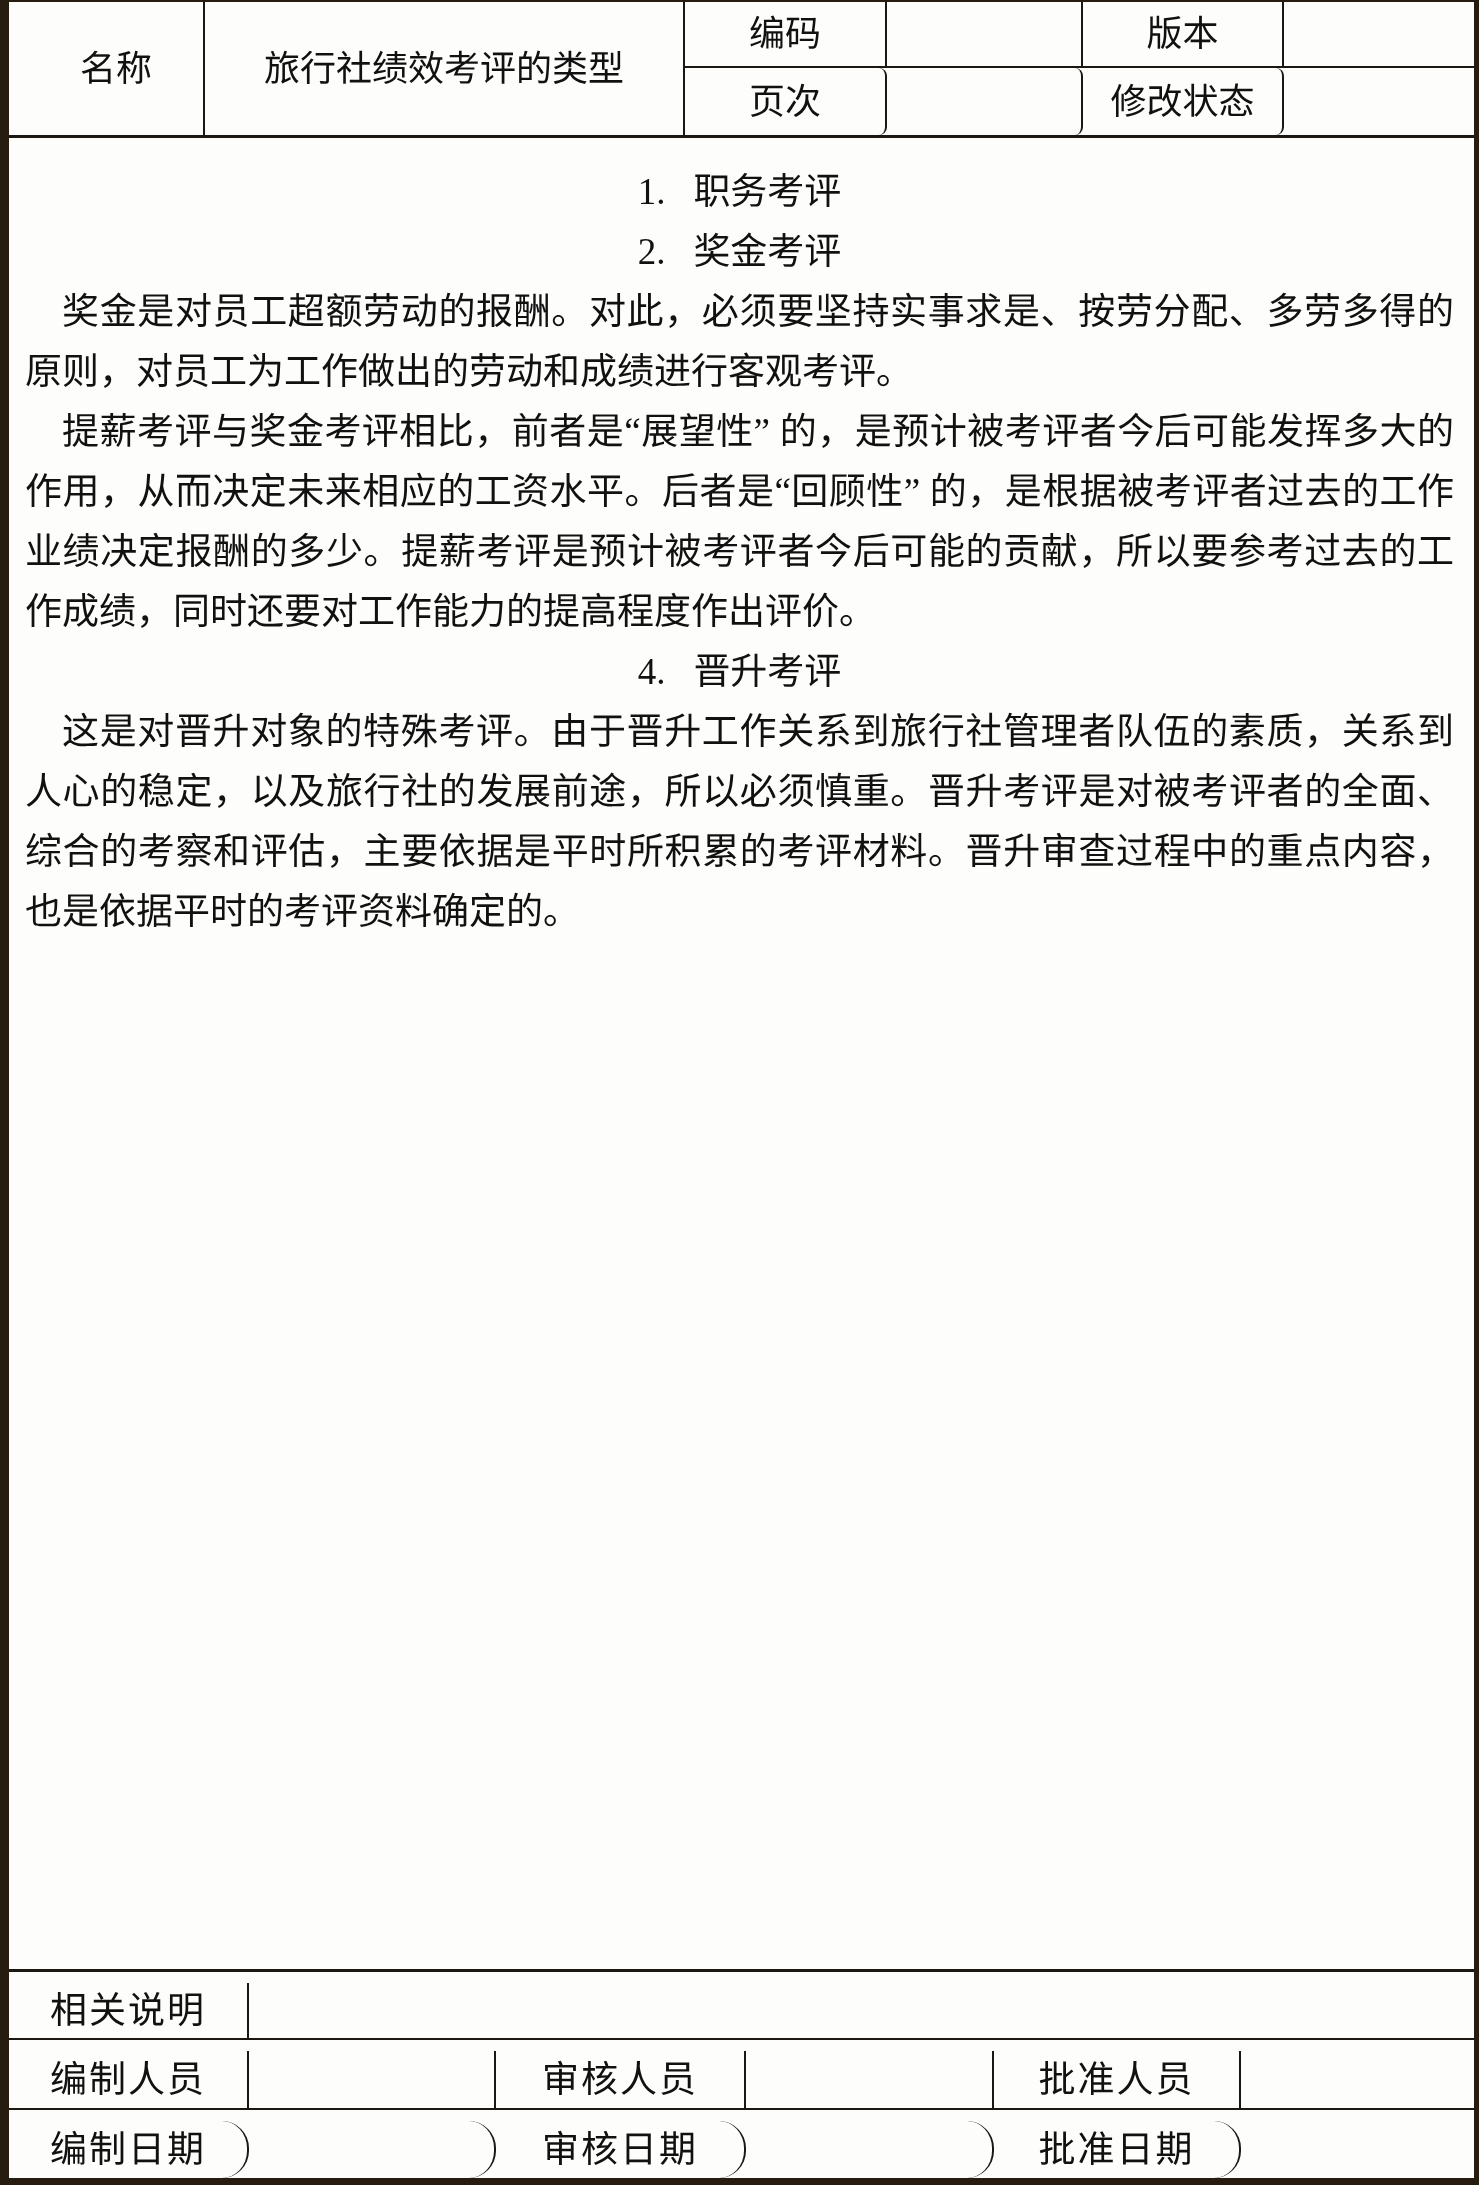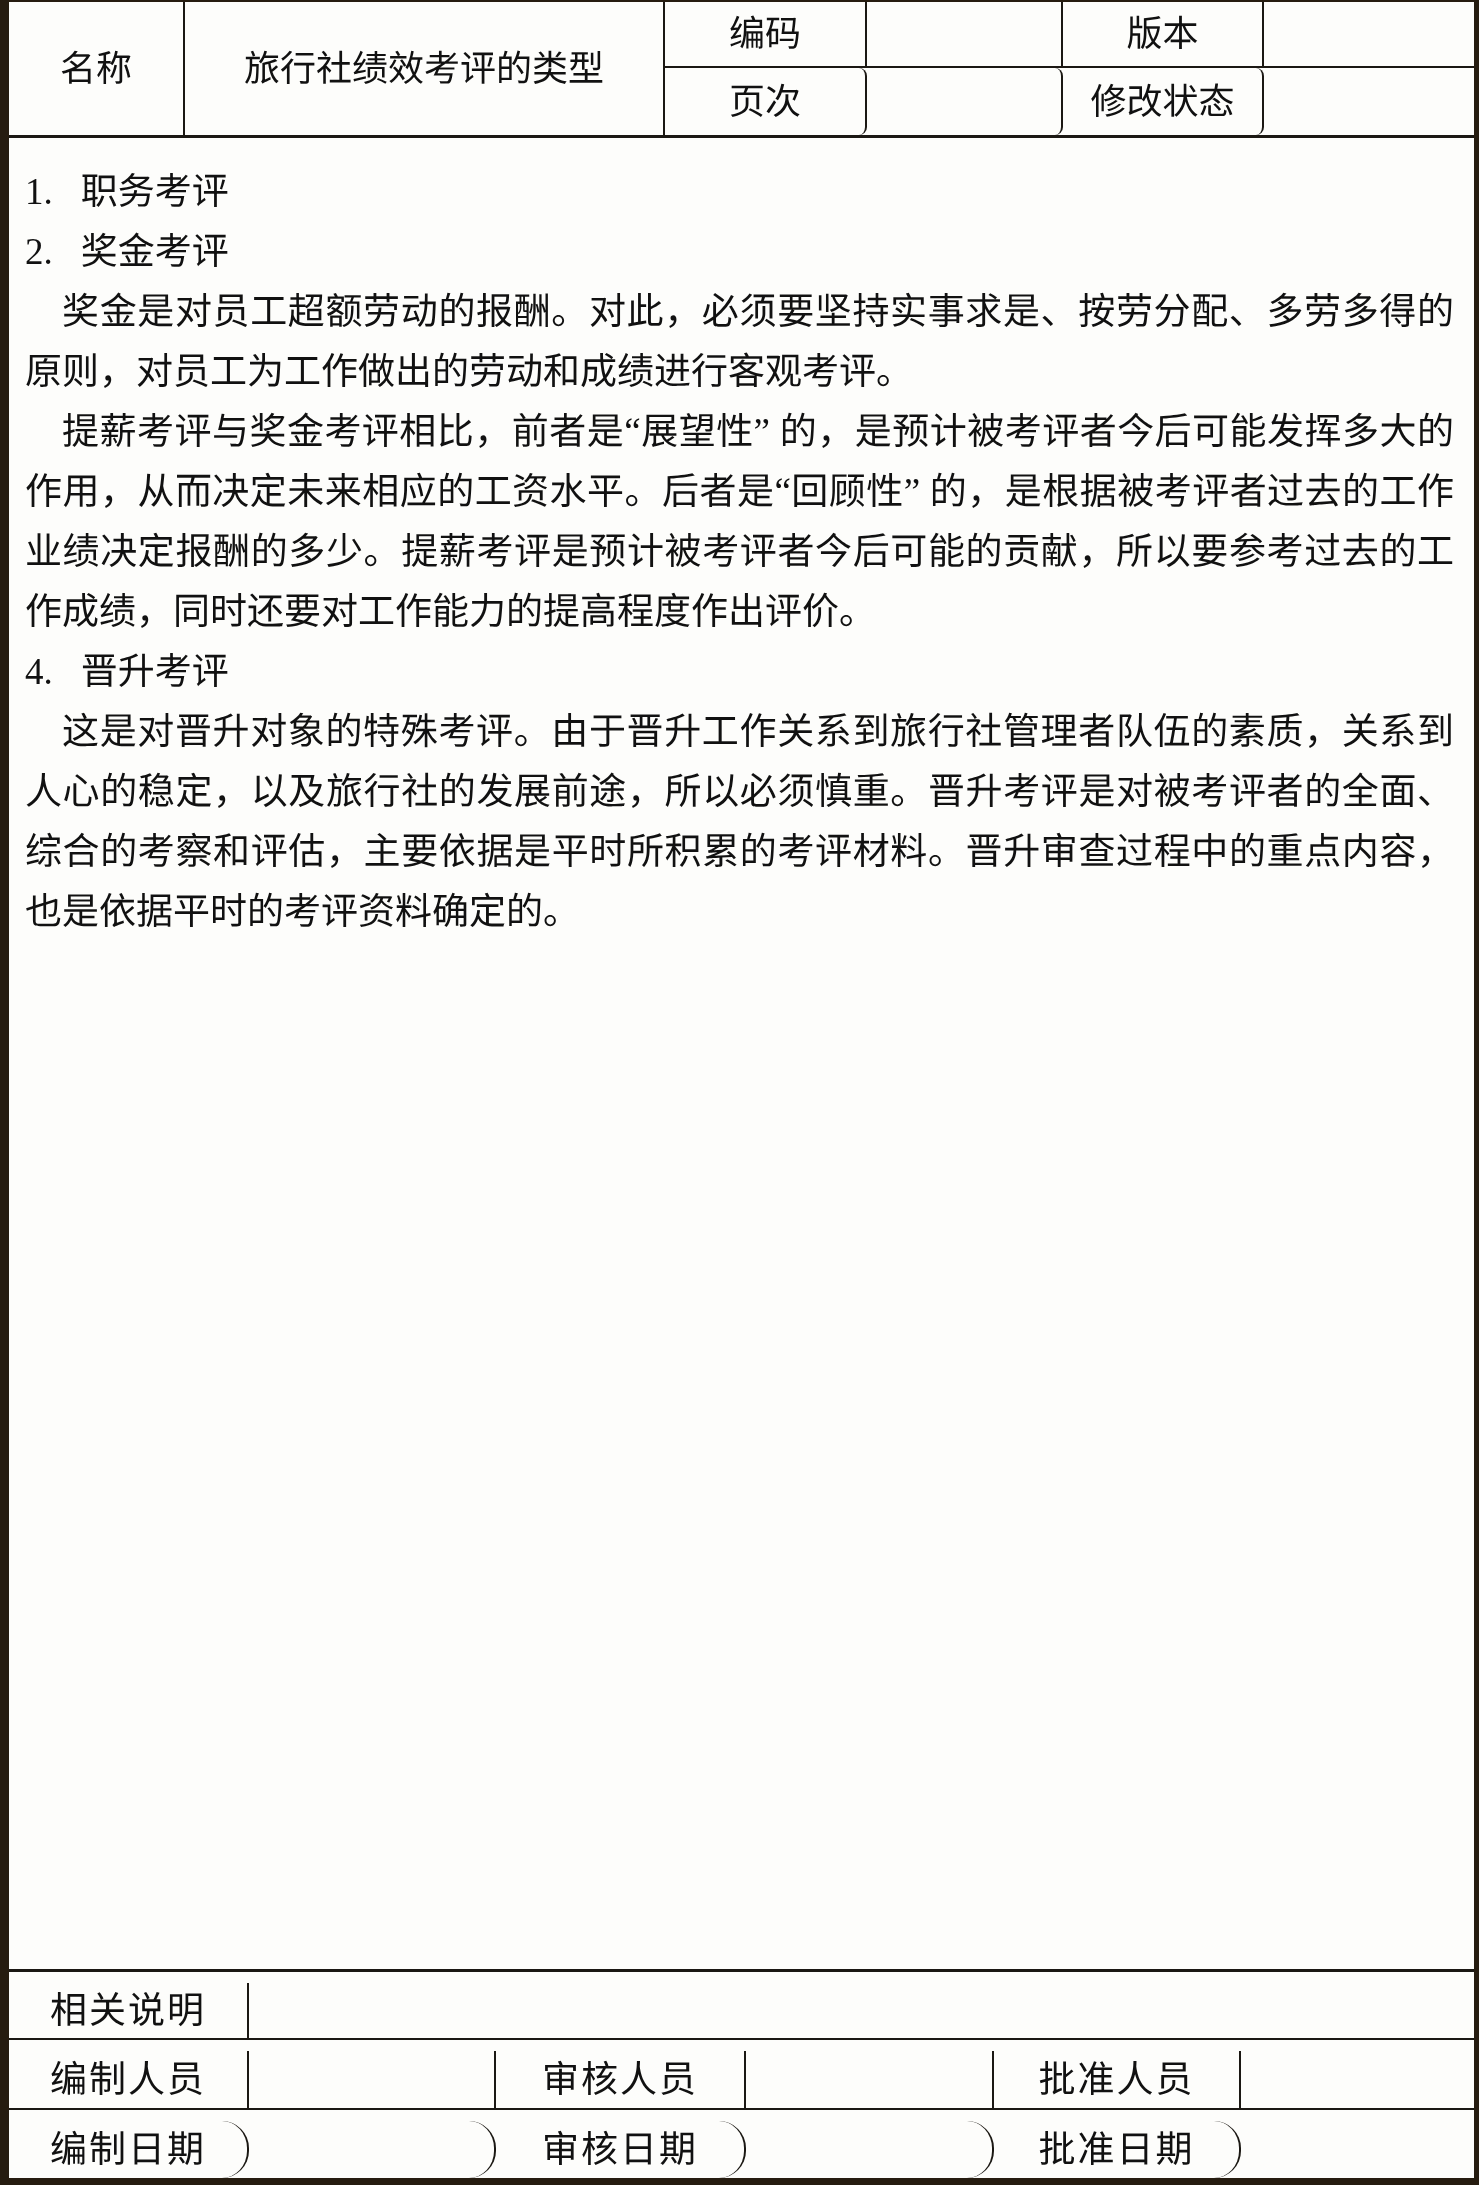--- a/index.html
+++ b/index.html
@@ -25,20 +25,21 @@
     display:flex;flex-direction:column;
   }
 
   
   .header-grid{
     display:grid;
     grid-template-columns:176px 480px 202px 196px 201px 1fr;
     grid-template-rows:66px 67px;
     border-bottom:3px solid var(--b);
     flex:0 0 136px;
+    padding-left:20px;
   }
   .hc{
     display:flex;align-items:center;justify-content:center;
     font-size:36px;line-height:1;
     border-right:2px solid var(--b);
     border-bottom:2px solid var(--b);
     overflow:hidden;white-space:nowrap;
   }
   .hc.span2{grid-row:1/3;border-bottom:none;}
   .hc.lastcol{border-right:none;}
@@ -46,21 +47,21 @@
 
   
   .body-area{
     flex:1 1 auto;
     padding:24px 20px 0 16px;
     font-size:37px;
     line-height:60px;
     text-align:justify;
     overflow:hidden;
   }
-  .heading{text-align:left;text-decoration:underline;}
+  .heading{text-align:center;text-decoration:underline;}
   .heading .num{display:inline-block;}
   .heading .htitle{display:inline-block;margin-left:28px;}
   .para{text-indent:1em;}
 
   
   .footer-grid{
     display:grid;
     grid-template-columns:240px 247px 250px 248px 247px 1fr;
     grid-template-rows:68px 70px 1fr;
     border-top:3px solid var(--b);

